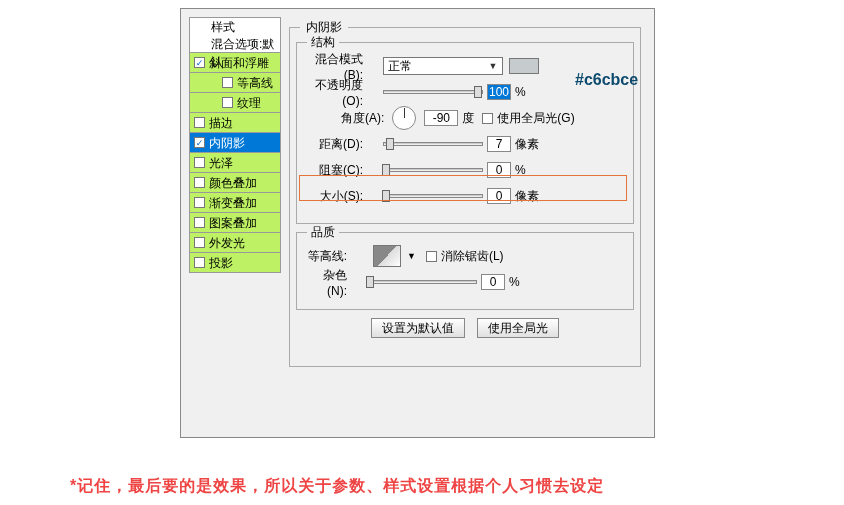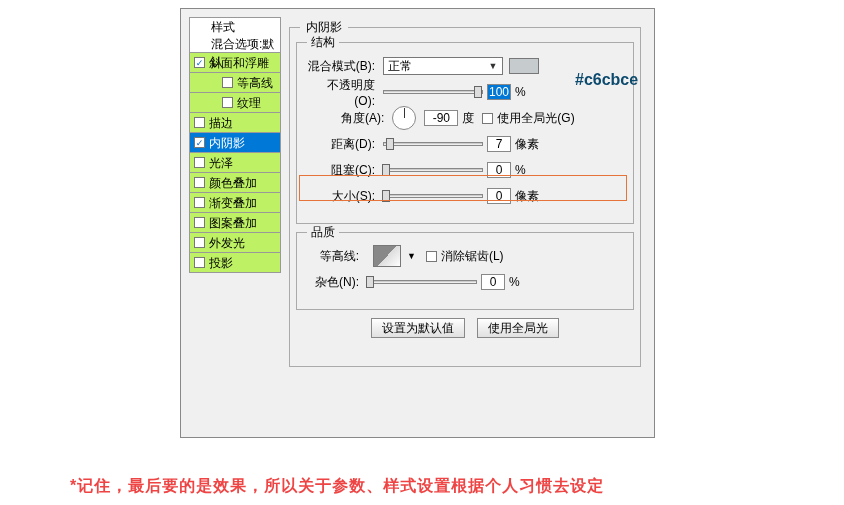--- a/index.html
+++ b/index.html
@@ -11,21 +11,21 @@
 .sb-item { height: 20px; line-height: 20px; padding-left: 4px; background: #bef264; border: 1px solid #999; border-top: none; display: flex; align-items: center; }
 .sb-item.indent { padding-left: 32px; }
 .sb-item.selected { background: #0078d7; color: #fff; }
 .cb { width: 11px; height: 11px; border: 1px solid #777; background: #fff; margin-right: 4px; display: inline-flex; align-items: center; justify-content: center; font-size: 9px; color: #0066cc; }
 .cb.ck::after { content: "✓"; }
 .fs { border: 1px solid #aaa; padding: 8px 10px 12px; margin-bottom: 8px; position: relative; }
 .fs-title { position: absolute; top: -9px; left: 10px; background: #f0f0f0; padding: 0 4px; font-size: 12px; text-align: right; }
 .main-title { position: absolute; top: -9px; left: 10px; background: #f0f0f0; padding: 0 6px; font-size: 12px; }
 .main-fs { border: 1px solid #aaa; padding: 14px 6px 6px; position: absolute; left: 108px; top: 18px; width: 352px; height: 340px; }
 .row { display: flex; align-items: center; height: 22px; margin: 4px 0; }
-.lbl { width: 76px; text-align: right; padding-right: 8px; }
+.lbl { width: 76px; text-align: right; padding-right: 20px; }
 .dd { width: 120px; height: 18px; border: 1px solid #777; background: #fff; display: flex; align-items: center; justify-content: space-between; padding: 0 2px 0 4px; gap: 16px; }
 .dd .ar { font-size: 9px; color: #333; width: 14px; text-align: center;}
 .swatch { width: 30px; height: 16px; border: 1px solid #777; background: #c6cbce; margin-left: 6px; }
 .slider { width: 100px; height: 4px; background: linear-gradient(#bbb,#fff); border: 1px solid #888; position: relative; margin-right: 4px; }
 .slider .th { position: absolute; width: 8px; height: 12px; background: #ddd; border: 1px solid #666; top: -5px; }
 .numf { width: 24px; height: 16px; border: 1px solid #888; background: #fff; text-align: center; line-height: 14px; margin-right: 4px; }
 .numf.sel { background: #0078d7; color: #fff; }
 .unit { width: 30px; }
 .angle { width: 24px; height: 24px; border: 1px solid #888; border-radius: 50%; background: #fff; position: relative; margin: 0 8px; }
 .angle::after { content: ""; position: absolute; left: 50%; top: 50%; width: 1px; height: 10px; background: #333; transform-origin: top; transform: rotate(180deg); }

